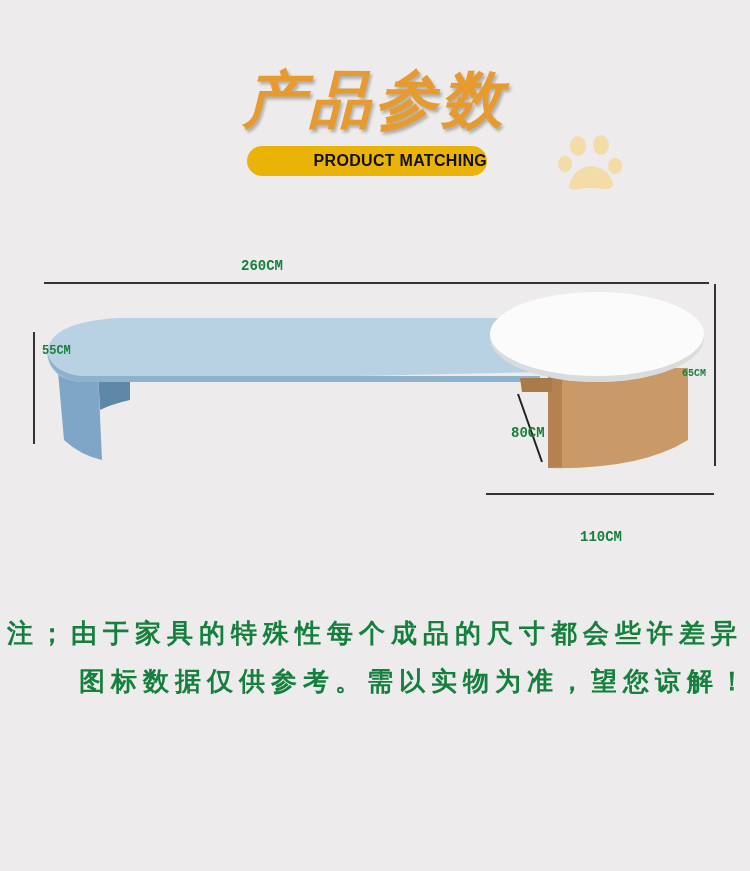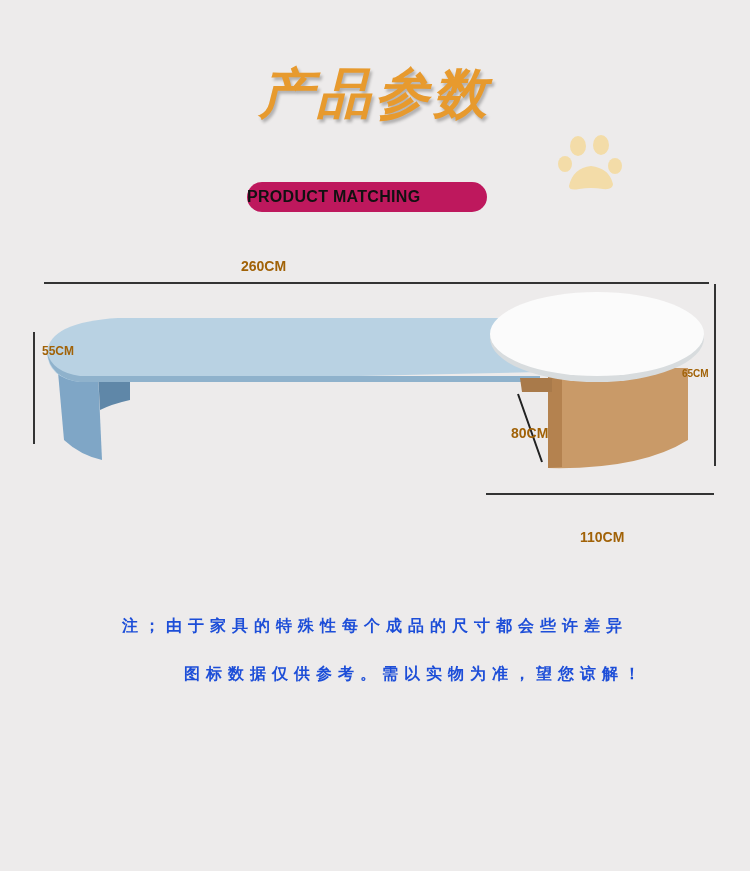--- a/index.html
+++ b/index.html
@@ -1,23 +1,23 @@
 <!DOCTYPE html>
 <html><head>
 <meta charset="utf-8">
 <style>
   html,body{margin:0;padding:0;}
   body{width:750px;height:871px;background:#edebeb;position:relative;overflow:hidden;font-family:"DejaVu Sans","Liberation Sans",sans-serif;}
   .abs{position:absolute;}
-  .title{left:0;width:750px;top:58px;text-align:center;font-size:54px;font-weight:bold;color:#e79a2e;letter-spacing:4px;font-style:italic;text-shadow:2px 3px 3px rgba(0,0,0,0.25);}
-  .pill{left:247px;top:146px;width:240px;height:30px;border-radius:15px;background:#be185d;text-align:left;line-height:30px;font-size:16px;font-weight:bold;color:#111;font-family:"Liberation Sans",sans-serif;letter-spacing:0.3px;margin-top:36px;}
+  .title{left:0;width:750px;top:58px;text-align:center;font-size:62px;font-weight:bold;color:#e79a2e;letter-spacing:4px;font-style:italic;text-shadow:2px 3px 3px rgba(0,0,0,0.25);}
+  .pill{left:247px;top:146px;width:240px;height:30px;border-radius:15px;background:#eab308;text-align:right;line-height:30px;font-size:16px;font-weight:bold;color:#111;font-family:"Liberation Sans",sans-serif;letter-spacing:0.3px;}
   .paw{left:553px;top:128px;width:80px;height:64px;}
-  .dim{font-family:Liberation Sans, sans-serif;font-weight:bold;color:#a16207;font-size:14px;}
+  .dim{font-family:Liberation Mono, monospace;font-weight:bold;color:#15803d;font-size:14px;}
   .line{background:#333;}
-  .note{left:0;width:750px;text-align:center;font-size:16px;font-weight:bold;color:#1d4ed8;letter-spacing:6px;}
+  .note{left:0;width:750px;text-align:center;font-size:26px;font-weight:bold;color:#15803d;letter-spacing:6px;}
   svg{display:block;}
 </style>
 </head>
 <body>
 
 <div class="abs title">产品参数</div>
 <div class="abs pill">PRODUCT MATCHING</div>
 
 <div class="abs paw">
   <svg width="80" height="64" viewBox="0 0 80 64">

